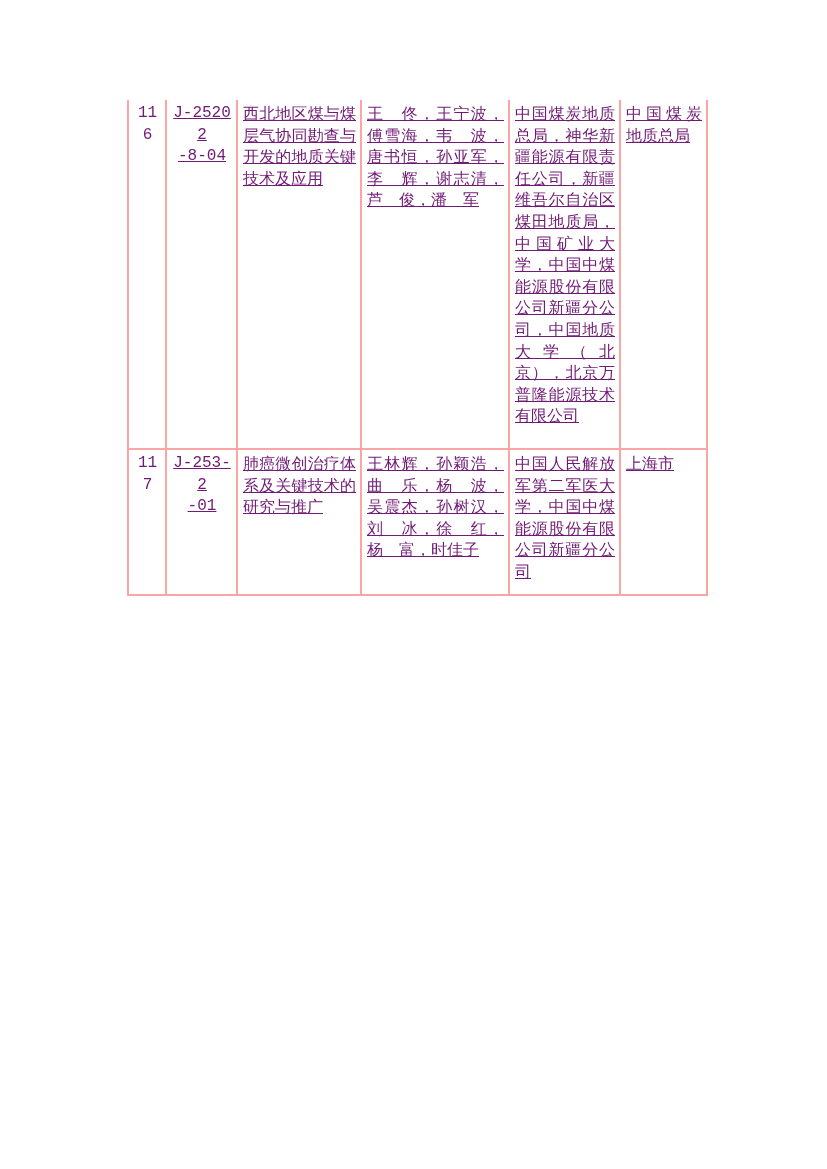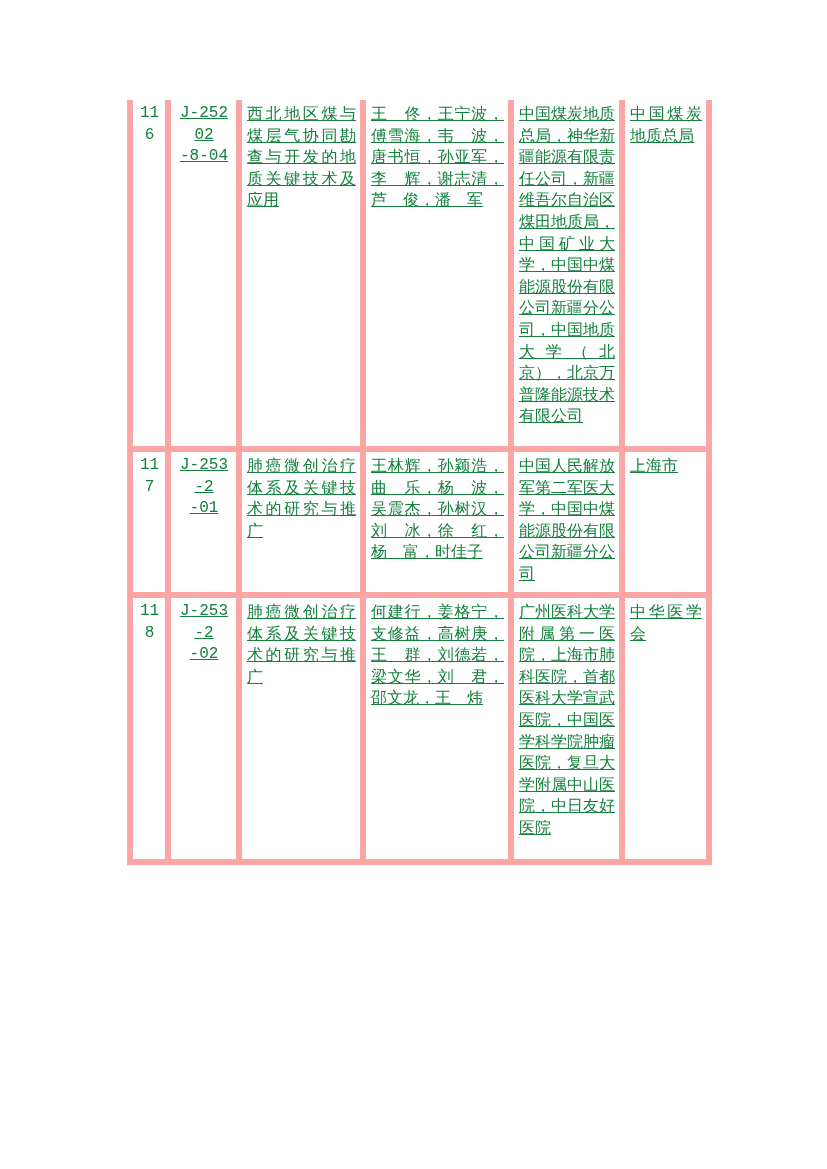--- a/index.html
+++ b/index.html
@@ -18,24 +18,24 @@
     inset: 0;
     background: #ffffff;
   }
   table.award-table {
     position: absolute;
     left: 127px;
     top: 100px;
     width: 580px;
     border-collapse: collapse;
     table-layout: fixed;
-    color: #15803d;
+    color: #701a75;
   }
   table.award-table td {
-    border: 6px solid #fca5a5;
+    border: 2px solid #fca5a5;
     vertical-align: top;
     padding: 3px 4px 3px 5px;
     font-size: 16px;
     line-height: 21.6px;
     overflow: hidden;
     word-break: break-all;
   }
   
   table.award-table tr.first-row td {
     border-top: none;
@@ -94,26 +94,15 @@
         <td class="cell-no">117</td>
         <td class="cell-code">
           <div>J-253-2</div>
           <div>-01</div>
         </td>
         <td class="cell-cjk">肺癌微创治疗体系及关键技术的研究与推广</td>
         <td class="cell-cjk">王林辉，孙颖浩，曲　乐，杨　波，吴震杰，孙树汉，刘　冰，徐　红，杨　富，时佳子</td>
         <td class="cell-cjk">中国人民解放军第二军医大学，中国中煤能源股份有限公司新疆分公司</td>
         <td class="cell-cjk">上海市</td>
       </tr>
-      <tr class="row-h-2">
-        <td class="cell-no">118</td>
-        <td class="cell-code">
-          <div>J-253-2</div>
-          <div>-02</div>
-        </td>
-        <td class="cell-cjk">肺癌微创治疗体系及关键技术的研究与推广</td>
-        <td class="cell-cjk">何建行，姜格宁，支修益，高树庚，王　群，刘德若，梁文华，刘　君，邵文龙，王　炜</td>
-        <td class="cell-cjk">广州医科大学附属第一医院，上海市肺科医院，首都医科大学宣武医院，中国医学科学院肿瘤医院，复旦大学附属中山医院，中日友好医院</td>
-        <td class="cell-cjk">中华医学会</td>
-      </tr>
     </tbody>
   </table>
 </div>
 
 </body></html>

